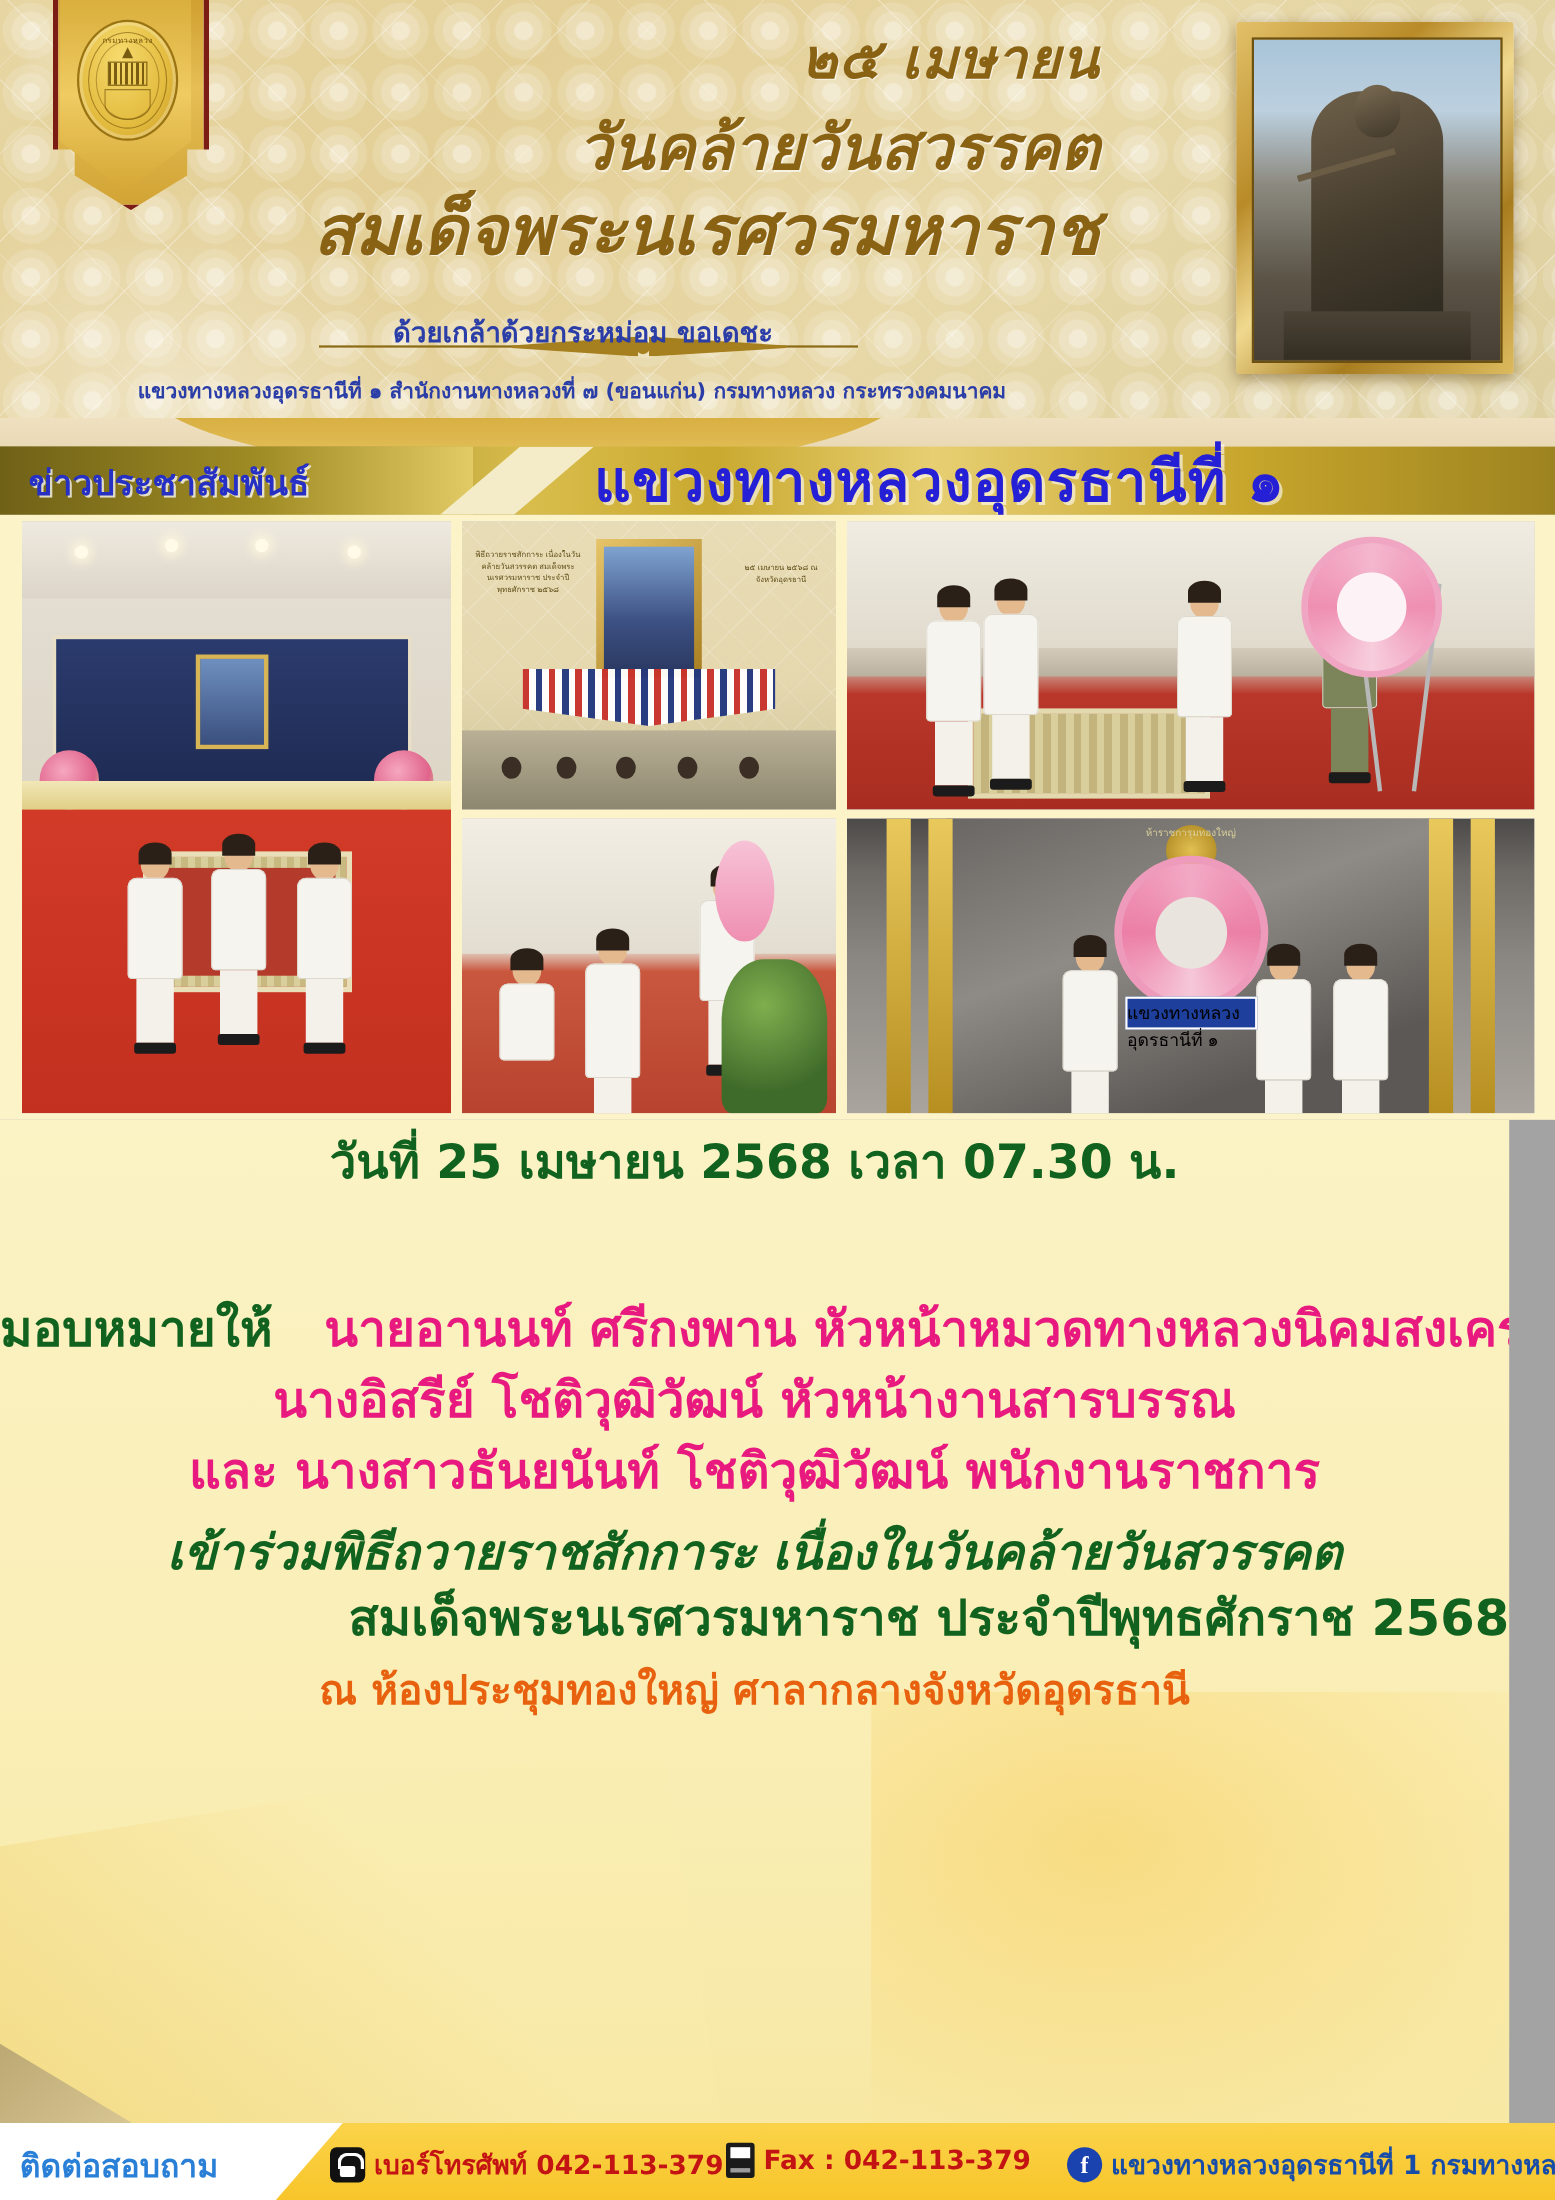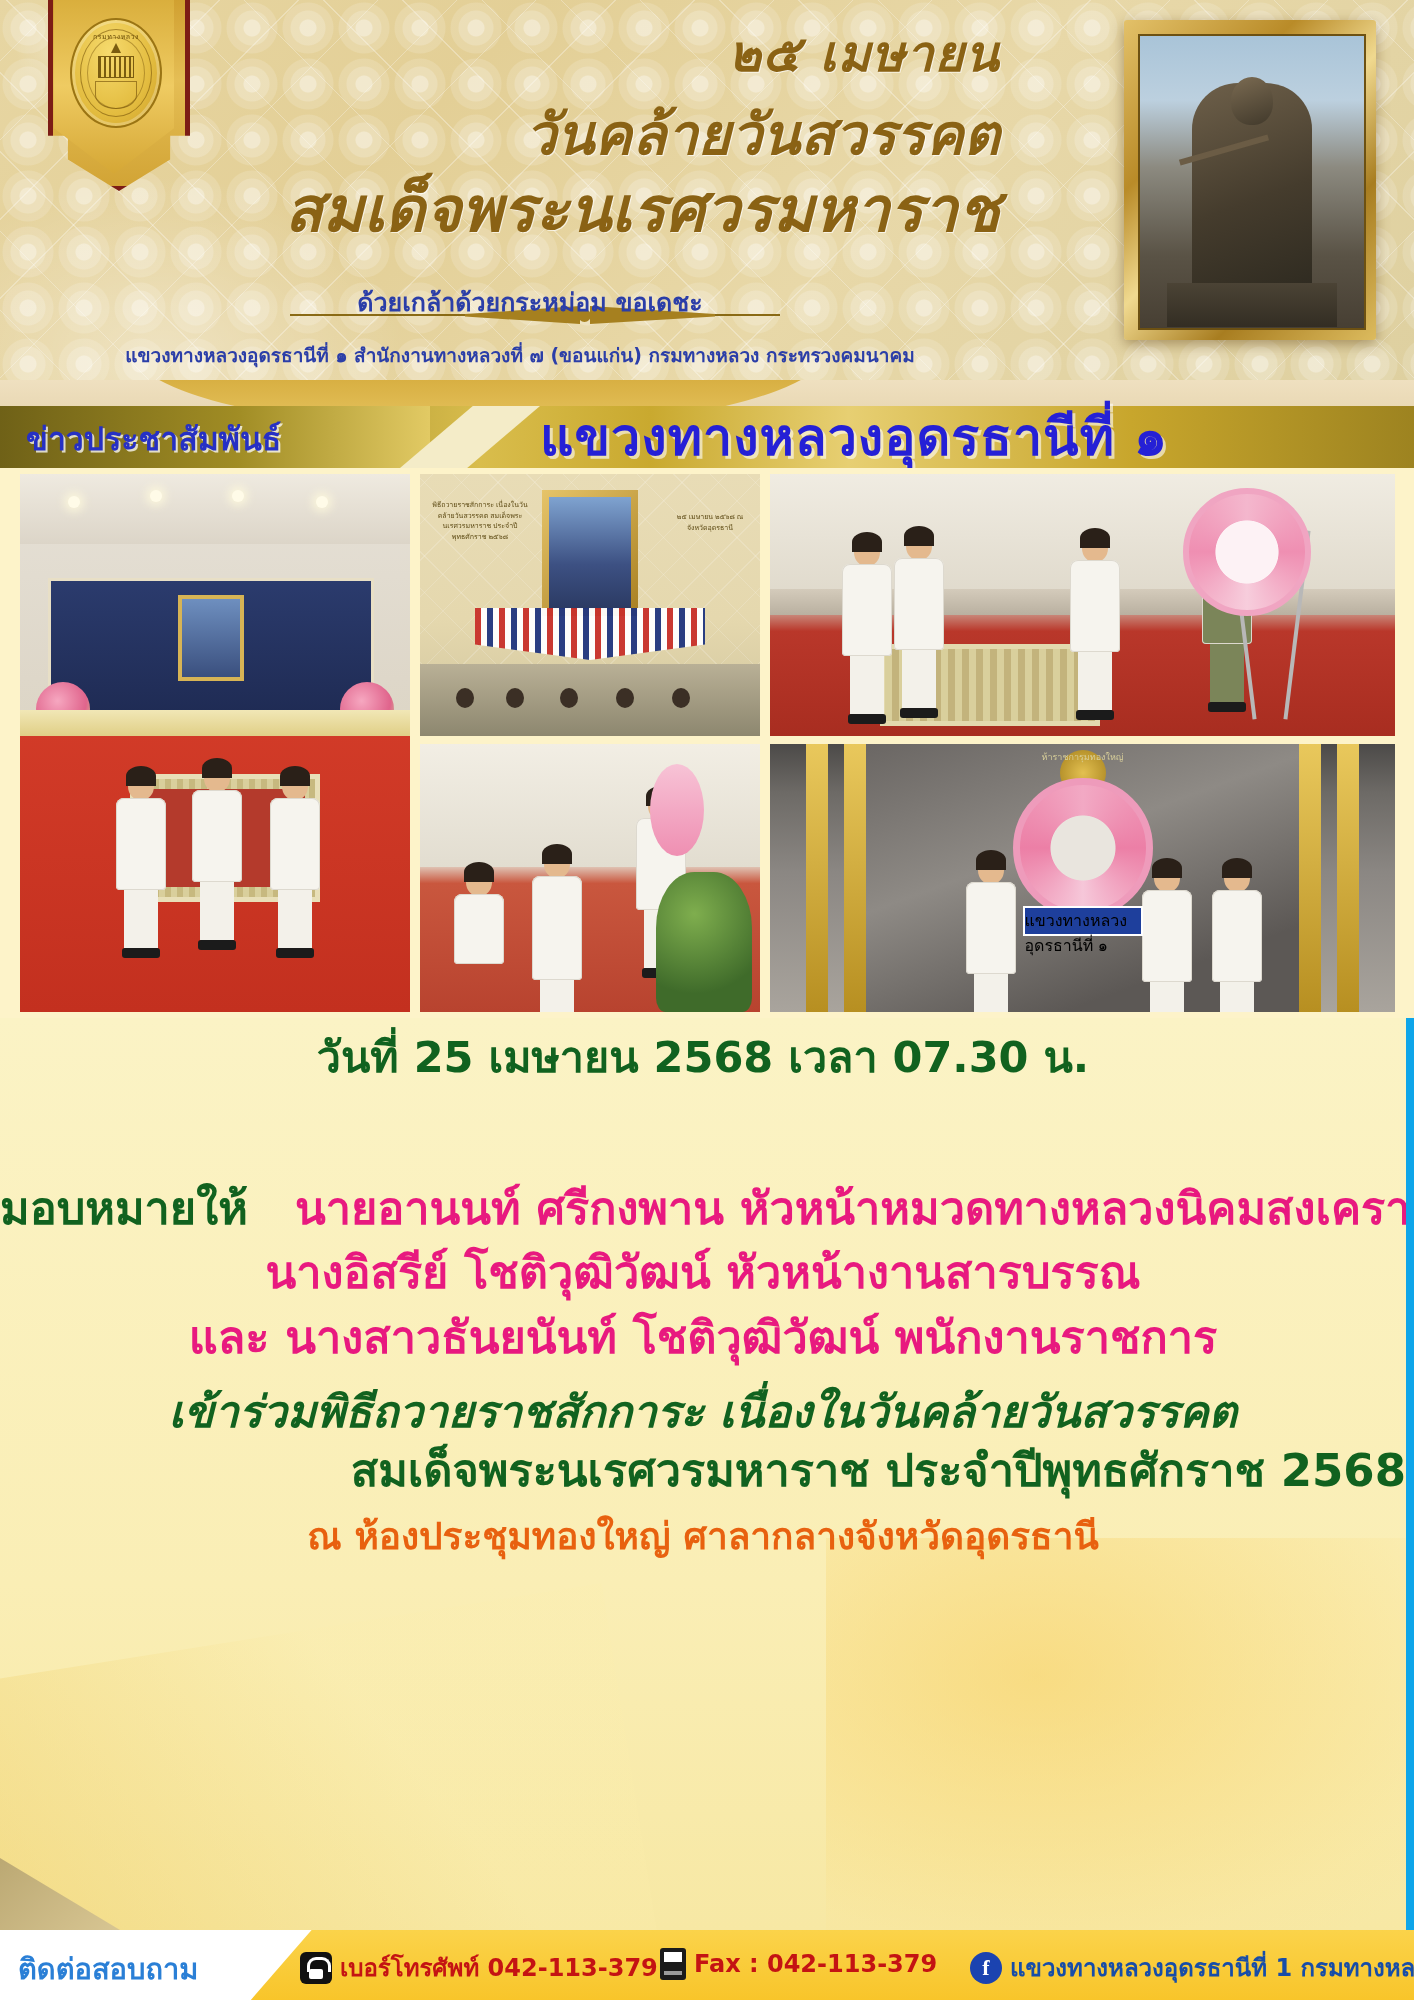--- a/index.html
+++ b/index.html
@@ -6,21 +6,21 @@
   html,body{margin:0;padding:0;background:#ffffff;}
   body{
     font-family:"Liberation Sans","DejaVu Sans",sans-serif;
     -webkit-font-smoothing:antialiased;
   }
   .poster{
     position:relative;
     width:1414px;
     height:2000px;
     overflow:hidden;
-    background:#0ea5e9;
+    background:#a3a3a3;
   }
 
   
   .header{
     position:absolute;left:0;top:0;width:1414px;height:390px;
     background:
       radial-gradient(ellipse 70px 70px at 4% 12%, rgba(255,255,255,.25), transparent 60%),
       linear-gradient(135deg,#e7d6a3 0%, #e3cf96 30%, #e8d8a8 60%, #ded0a0 100%);
     overflow:hidden;
   }
@@ -274,21 +274,20 @@
   .p5-wreath{position:absolute;left:50%;top:34px;transform:translateX(-50%);width:126px;height:126px;border-radius:50%;background:radial-gradient(circle,#e9e5de 36%,transparent 37%),conic-gradient(#f2a9c4,#ec7fa6,#f6c7d9,#ec7fa6,#f2a9c4);border:7px solid #ee9bbb;}
   .p5-ribbon{position:absolute;left:50%;top:162px;transform:translateX(-50%);width:116px;height:26px;background:#1e3f9c;border:2px solid #fff;}
   .p5-emblem{position:absolute;left:50%;top:6px;transform:translateX(-50%);width:46px;height:46px;border-radius:50%;background:radial-gradient(circle,#e3c051,#a5801c);}
   .p5-cap{position:absolute;left:50%;top:6px;transform:translateX(-50%);font-size:9px;color:#d8cf9a;white-space:nowrap;}
 
   
   .body{
     position:absolute;left:0;top:1018px;width:1372px;height:912px;
     background:linear-gradient(180deg,#fbf3c5 0%, #faeeb5 62%, #f7e8a4 100%);
     overflow:hidden;
-    padding-left:34px;
   }
   .body-swoosh1{
     position:absolute;right:-120px;top:520px;width:700px;height:460px;
     background:radial-gradient(ellipse at 30% 30%, rgba(247,206,93,.55), rgba(250,228,150,.25) 60%, transparent 72%);
   }
   .body-swoosh2{
     position:absolute;left:-120px;bottom:-140px;width:760px;height:430px;
     background:linear-gradient(60deg, rgba(236,199,86,.55), rgba(252,238,172,.18) 70%);
     transform:rotate(-9deg);
   }

